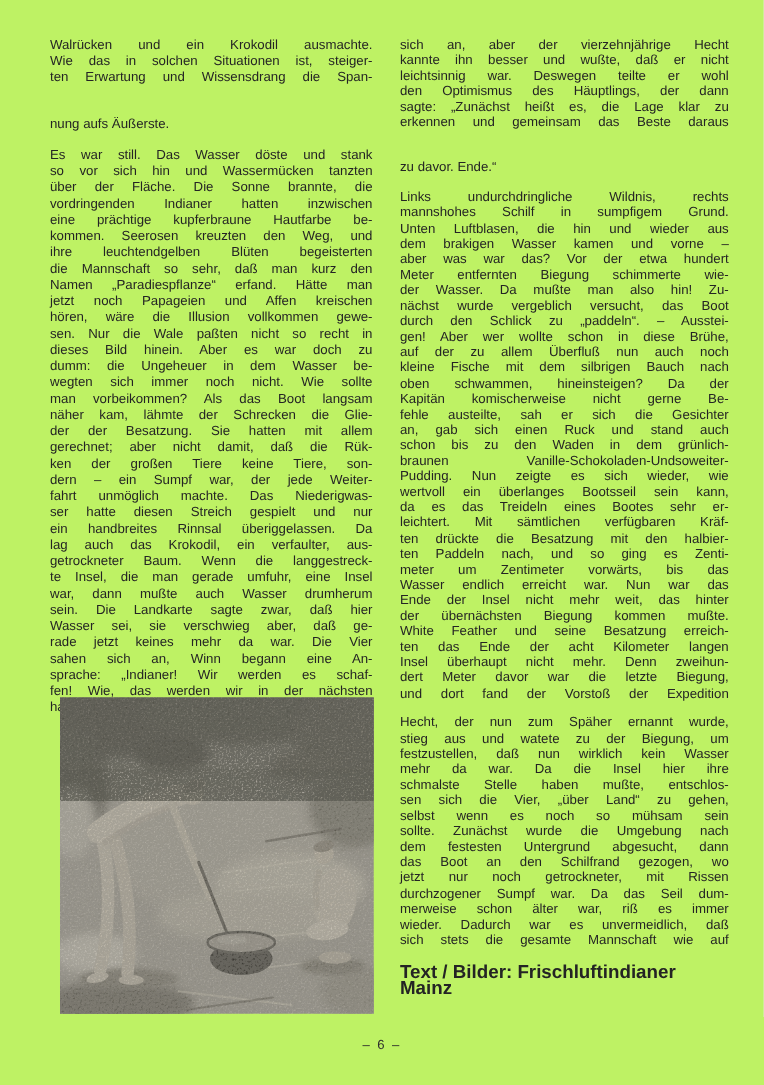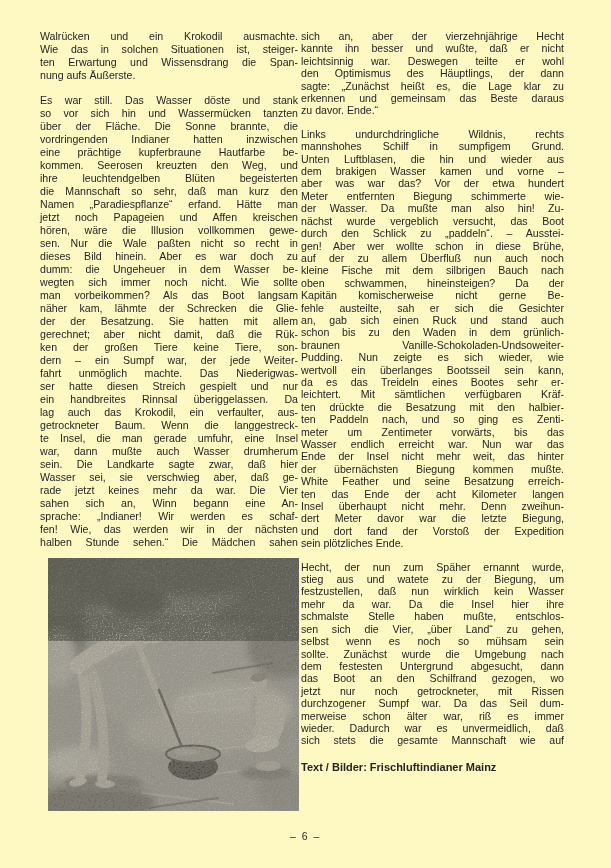--- a/index.html
+++ b/index.html
@@ -1,37 +1,37 @@
 <!DOCTYPE html>
 <html lang="de"><head>
 <meta charset="utf-8">
 <style>
   html,body{margin:0;padding:0;background:#e9e8e4;}
   .page{
     position:relative;
     width:611px;height:868px;
-    background:#fef9c3;
+    background:#bef264;
     font-family:"Liberation Sans","DejaVu Sans",sans-serif;
     color:#242424;
     overflow:hidden;
   }
   .col{position:absolute;top:30px;font-size:10.6px;}
   .col-left{left:40px;width:258px;line-height:13px;}
-  .col-right{left:301px;width:263px;line-height:12.4px;}
+  .col-right{left:320px;width:263px;line-height:12.4px;}
   .col-left .paragraph{margin:0 0 12px 0;}
   .col-right .paragraph{margin:0 0 11px 0;}
   .para-body{
     white-space:pre-line;
     text-align:justify;
     text-align-last:justify;
     word-spacing:0.5px;
   }
-  .para-last{text-align:left;}
+  .para-last{text-align:left;margin-top:24px;}
   .para-last:empty{display:none;}
-  .credit{margin-top:14px;font-weight:bold;font-size:11px;}
+  .credit{margin-top:14px;font-weight:bold;font-size:15px;}
   .credit-line{margin:0 0 9px 0;}
   .photo-wrap{
     position:absolute;left:48px;top:558px;width:251px;height:253px;
   }
   .photo-wrap svg{display:block;width:100%;height:100%;}
   .footer{
     position:absolute;left:0;right:0;top:830px;
     text-align:center;font-size:10.5px;letter-spacing:1.5px;color:#2c2c2c;
   }
 </style>
@@ -124,21 +124,20 @@
 ten Paddeln nach, und so ging es Zenti-
 meter um Zentimeter vorwärts, bis das
 Wasser endlich erreicht war. Nun war das
 Ende der Insel nicht mehr weit, das hinter
 der übernächsten Biegung kommen mußte.
 White Feather und seine Besatzung erreich-
 ten das Ende der acht Kilometer langen
 Insel überhaupt nicht mehr. Denn zweihun-
 dert Meter davor war die letzte Biegung,
 und dort fand der Vorstoß der Expedition</div>
-      <div class="para-last">sein plötzliches Ende.</div>
     </div>
     <div class="paragraph">
       <div class="para-body">Hecht, der nun zum Späher ernannt wurde,
 stieg aus und watete zu der Biegung, um
 festzustellen, daß nun wirklich kein Wasser
 mehr da war. Da die Insel hier ihre
 schmalste Stelle haben mußte, entschlos-
 sen sich die Vier, „über Land“ zu gehen,
 selbst wenn es noch so mühsam sein
 sollte. Zunächst wurde die Umgebung nach

